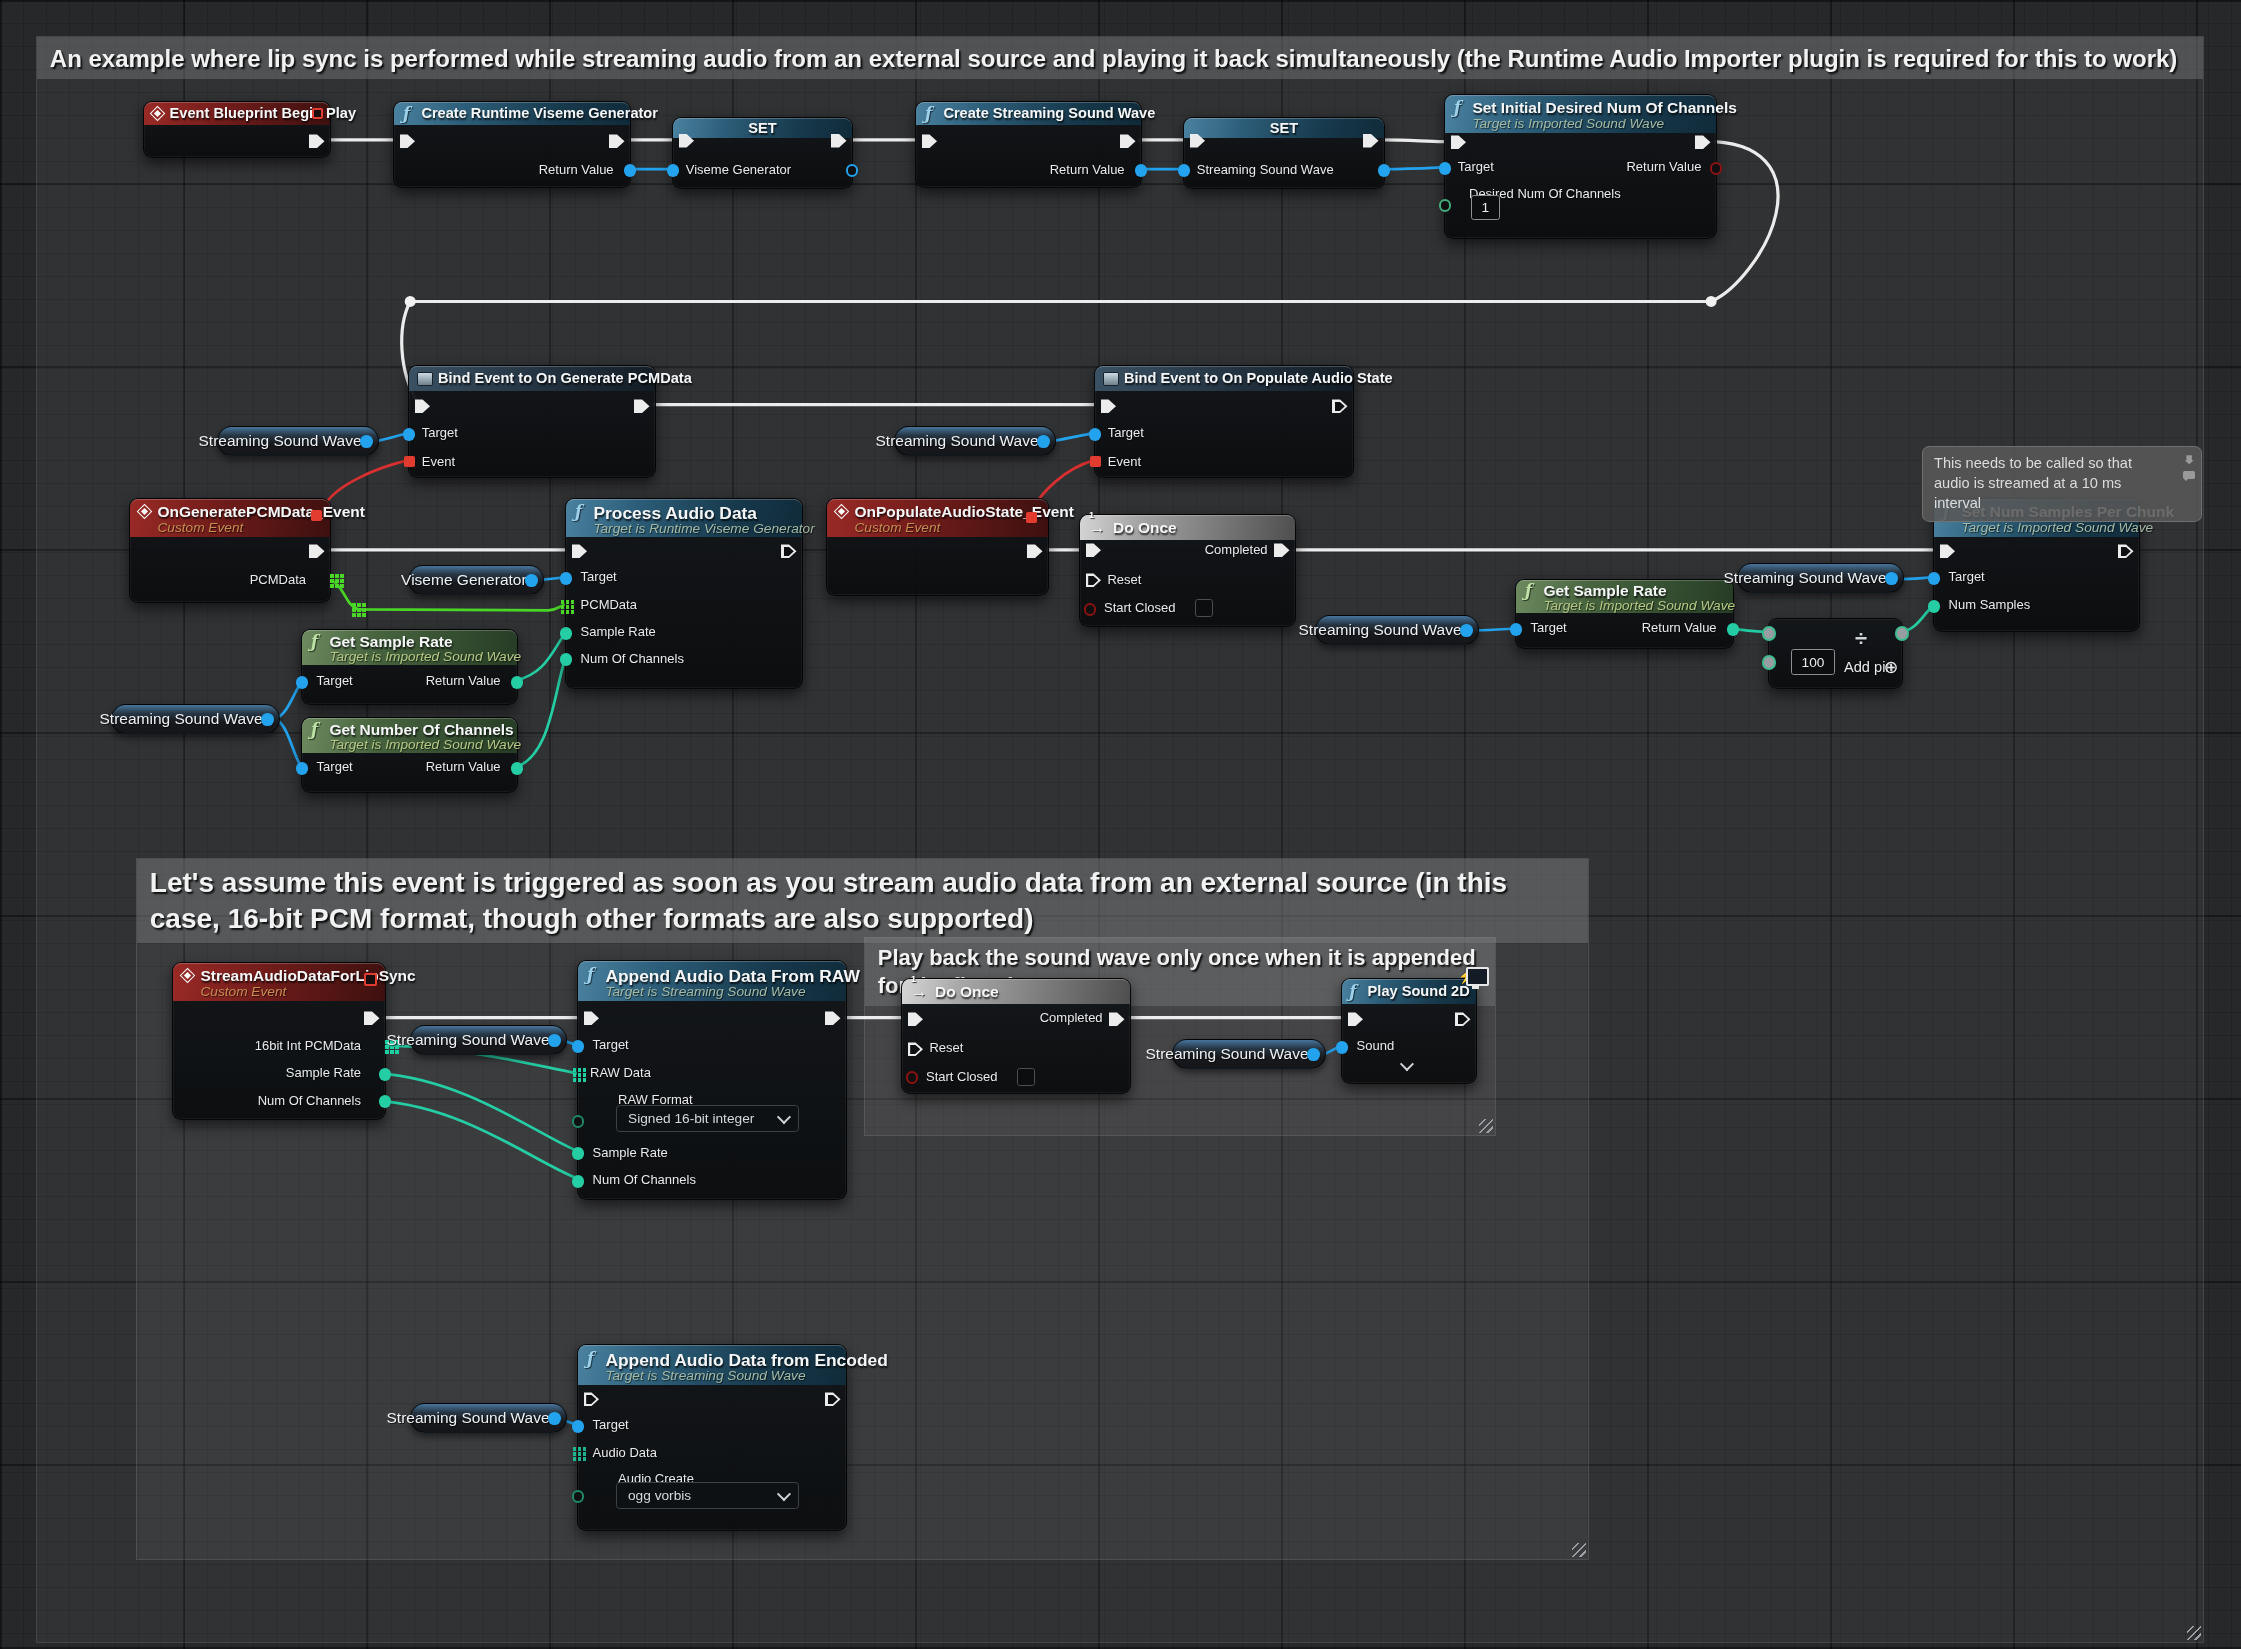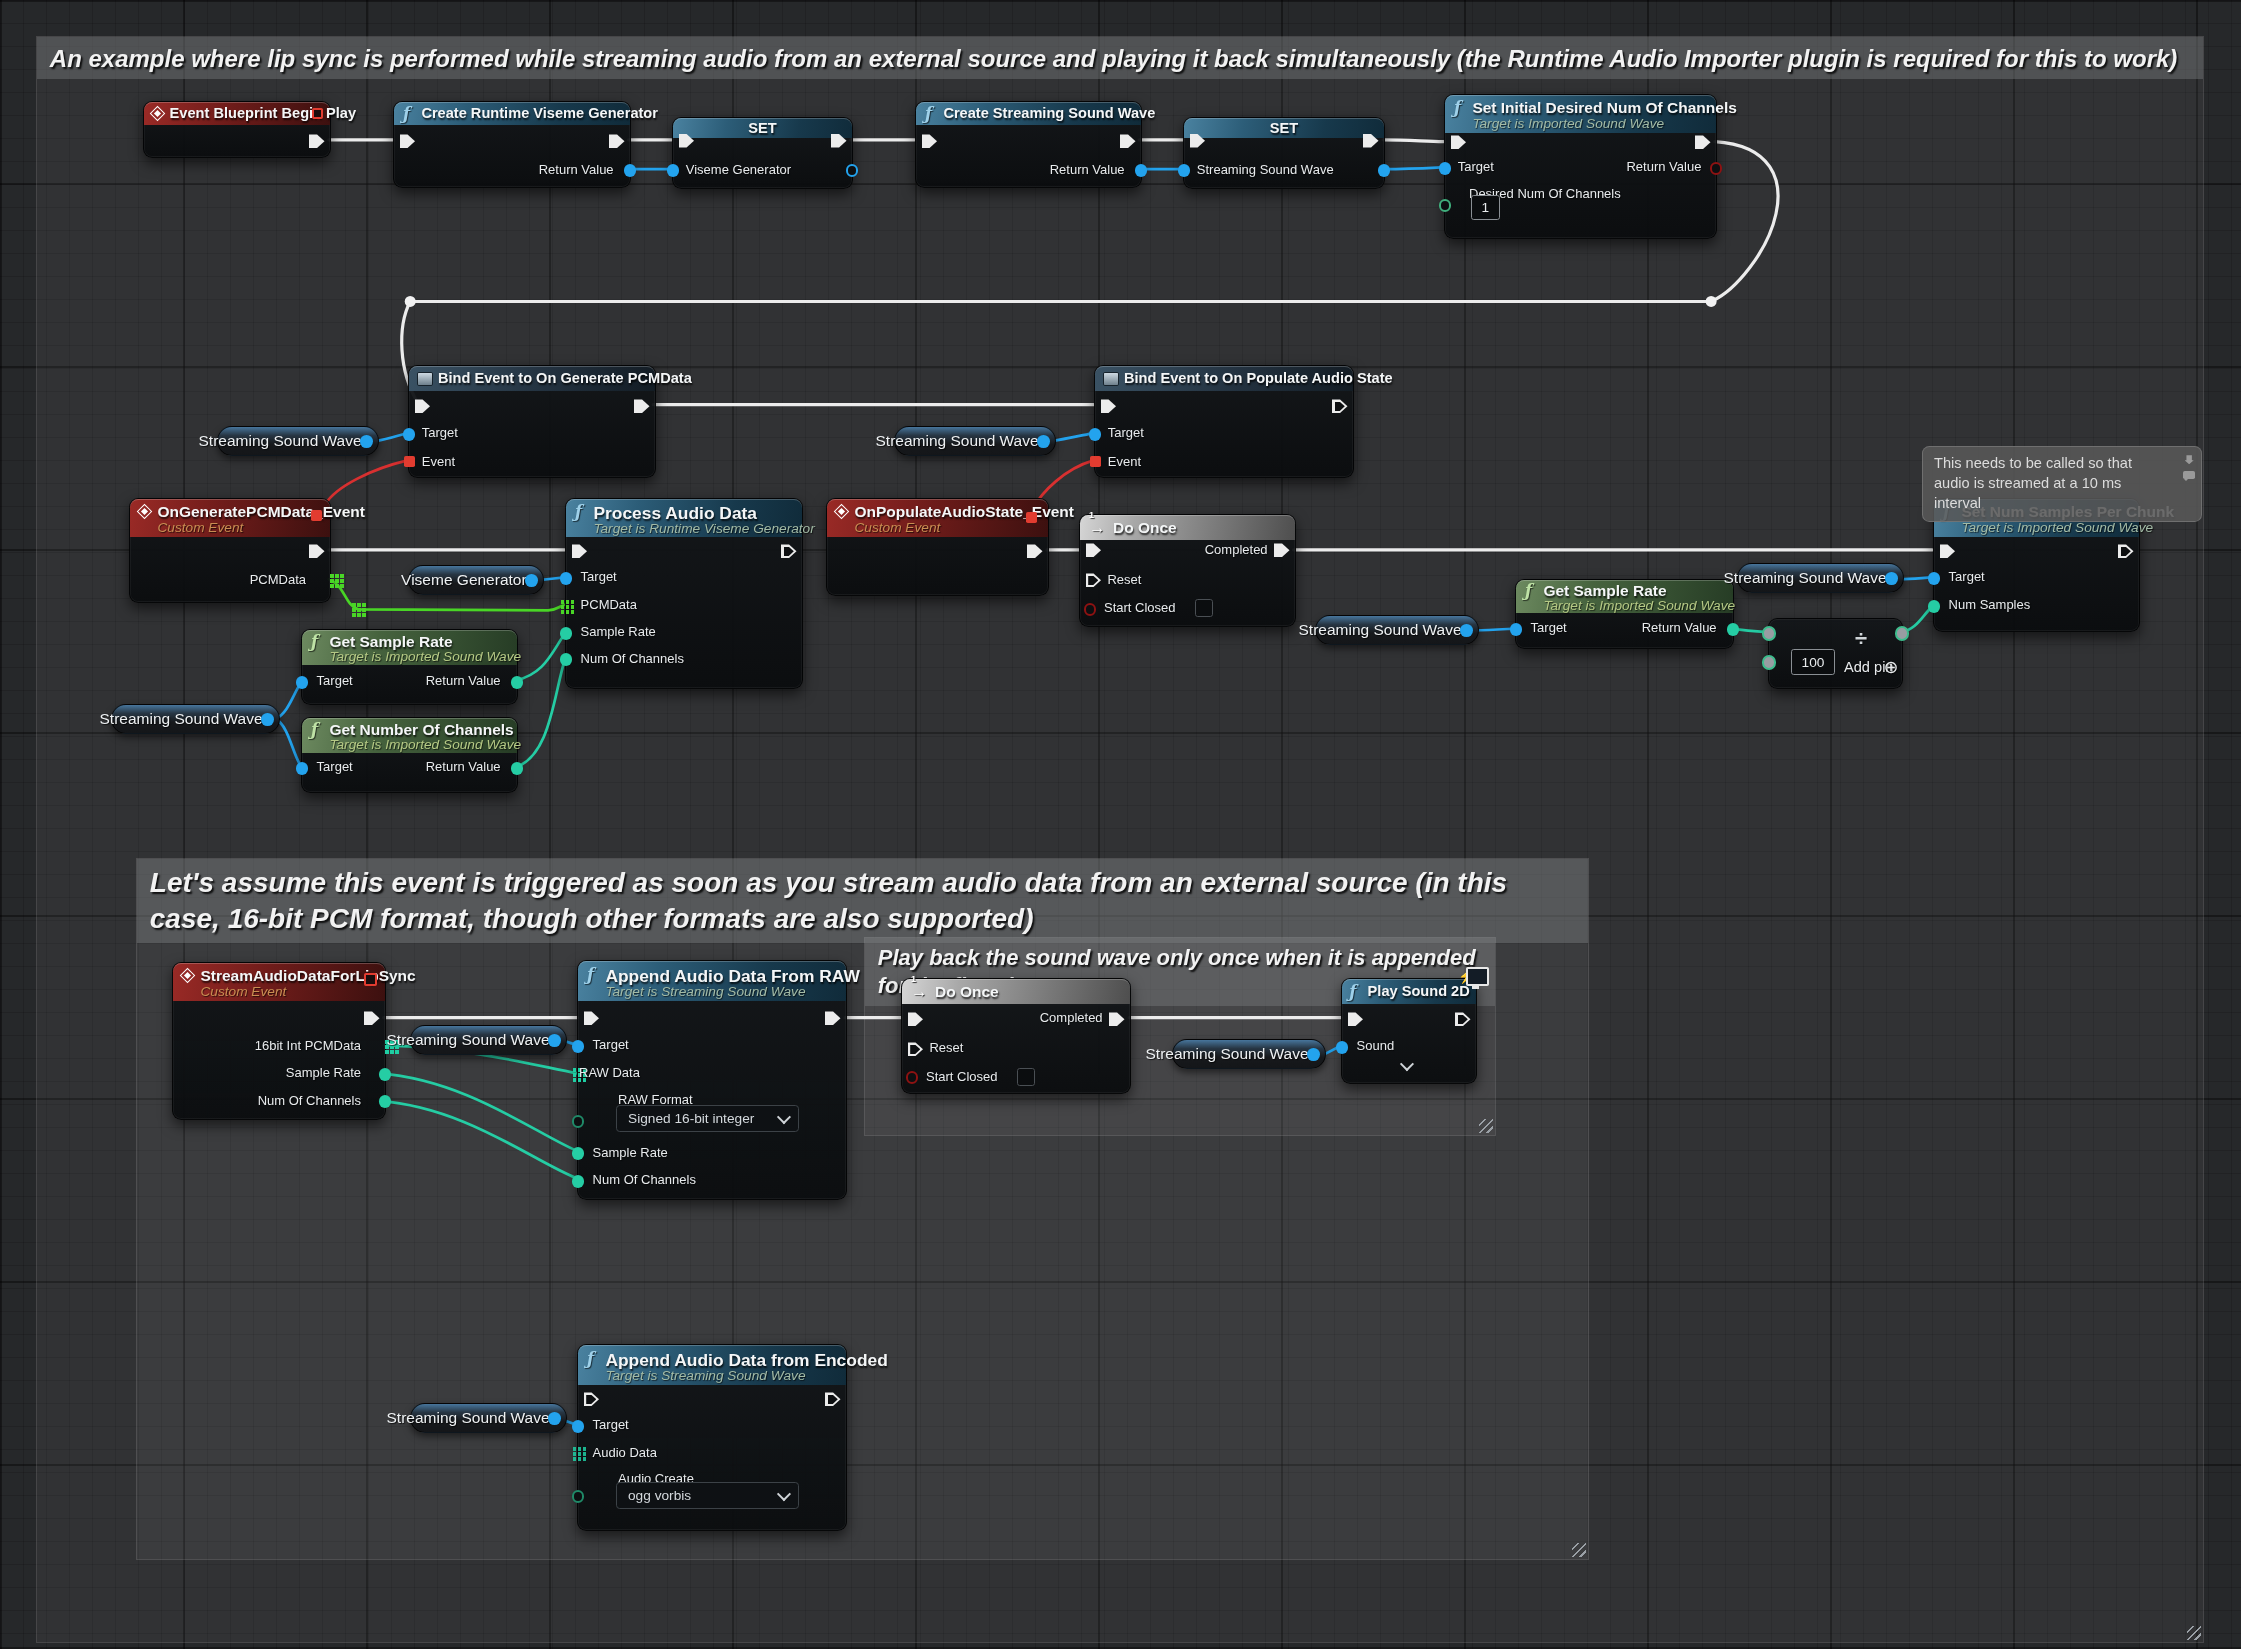--- a/index.html
+++ b/index.html
@@ -5,21 +5,21 @@
   html,body{margin:0;padding:0;background:#1c1d1f;}
   #canvas{position:relative;width:2241px;height:1649px;overflow:hidden;
     font-family:"Liberation Sans",sans-serif;
     background-color:#26282a;
     background-image:
       linear-gradient(rgba(0,0,0,.40) 1.8px, transparent 1.8px),
       linear-gradient(90deg, rgba(0,0,0,.40) 1.8px, transparent 1.8px),
       linear-gradient(rgba(0,0,0,.14) 0.9px, transparent 0.9px),
       linear-gradient(90deg, rgba(0,0,0,.14) 0.9px, transparent 0.9px);
     background-size:183px 183px,183px 183px,23px 23px,23px 23px;}
-  .comment{position:absolute;background:rgba(255,255,255,.05);border:0.9px solid rgba(255,255,255,.10);font-style:italic;}
+  .comment{position:absolute;background:rgba(255,255,255,.05);border:0.9px solid rgba(255,255,255,.10);}
   .comment-hdr{position:absolute;left:0;top:0;right:0;background:rgba(120,122,124,.45);
     color:#f2f2f2;font-weight:bold;padding:5.5px 12.8px;line-height:1.3;
     text-shadow:1.8px 1.8px 1.8px rgba(0,0,0,.85);}
   .grip{position:absolute;width:14.6px;height:14.6px;
     background:repeating-linear-gradient(135deg,transparent 0 3.7px,#9aa0a6 3.7px 5.5px);}
   svg.wires{position:absolute;left:0;top:0;z-index:3;}
   .node{position:absolute;z-index:5;background:linear-gradient(180deg,rgba(19,22,25,.96),rgba(10,12,14,.95));
     border-radius:9.1px;border:0.9px solid rgba(0,0,0,.65);
     box-shadow:0 5.5px 12.8px rgba(0,0,0,.55), inset 0 0 0 0.9px rgba(255,255,255,.05);}
   .hdr{position:absolute;left:0;top:0;right:0;border-radius:8.2px 8.2px 0 0;
@@ -396,21 +396,21 @@
   <div class="node" style="left:577px;top:960px;width:268px;height:238px;">
     <div class="hdr fn" style="height:40px;"></div>
     <span class="f" style="left:9.1px;top:3.7px;">ƒ</span>
     <span class="t" style="left:27.4px;top:4.6px;">Append Audio Data From RAW</span>
     <span class="sub" style="left:27.4px;top:23px;">Target is Streaming Sound Wave</span>
     <i class="pe" style="left:5.5px;top:50px;"></i>
     <i class="pe" style="right:5.5px;top:50px;"></i>
     <i class="pc blue" style="left:-6.4px;top:79px;"></i>
     <span class="lbl" style="left:14.6px;top:76px;">Target</span>
     <i class="pg teal" style="left:-5.5px;top:107px;"></i>
-    <span class="lbl" style="left:1px;top:104px;">RAW Data</span>
+    <span class="lbl" style="left:12px;top:104px;">RAW Data</span>
     <span class="lbl" style="left:40px;top:131px;">RAW Format</span>
     <i class="pc henum" style="left:-6.4px;top:154px;"></i>
     <div class="drop" style="left:38px;top:144px;width:183px;">
       <span>Signed 16-bit integer</span>
         <i class="chev"></i>
     </div>
     <i class="pc teal" style="left:-6.4px;top:186px;"></i>
     <span class="lbl" style="left:14.6px;top:184px;">Sample Rate</span>
     <i class="pc teal" style="left:-6.4px;top:214px;"></i>
     <span class="lbl" style="left:14.6px;top:211px;">Num Of Channels</span>

